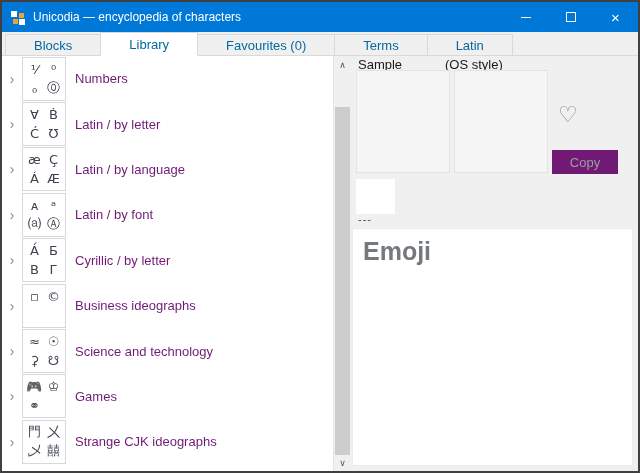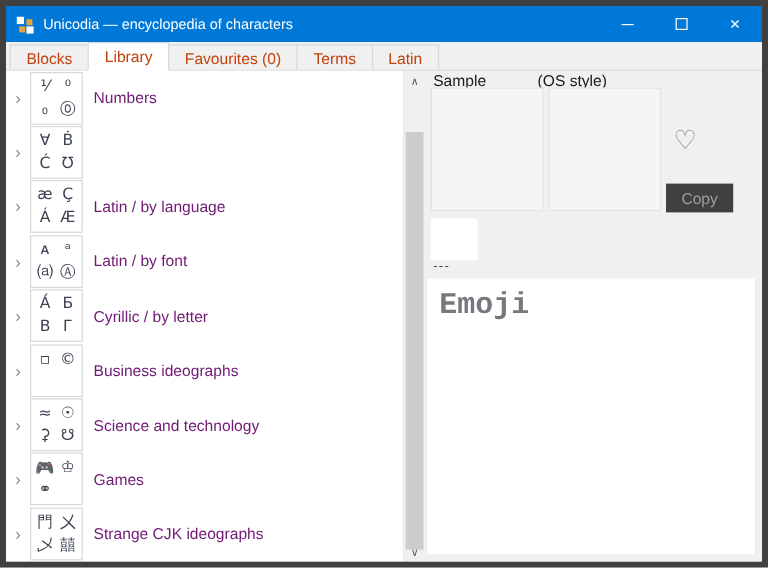--- a/index.html
+++ b/index.html
@@ -1,39 +1,39 @@
 <!DOCTYPE html>
 <html><head>
 <meta charset="utf-8">
 <style>
   * { margin:0; padding:0; box-sizing:border-box; }
   html,body { width:640px; height:473px; font-family:"Liberation Sans", sans-serif; background:#999; }
 
-  .window { width:640px; height:473px; border:5px solid #404040; background:#f0f0f0;
+  .window { width:640px; height:473px; border:2px solid #404040; background:#f0f0f0;
             display:flex; flex-direction:column; overflow:hidden; }
 
   
   .titlebar { height:30px; background:#0078d7; display:flex; align-items:center; flex:0 0 auto; }
   .app-icon { width:16px; height:16px; margin:0 7px 0 8px; position:relative; flex:0 0 auto; }
   .app-icon i { position:absolute; display:block; }
   .app-icon .sq1 { left:1px; top:2px; width:6px; height:6px; background:#fff; }
   .app-icon .sq2 { left:9px; top:4px; width:5px; height:5px; background:#e8a33d; }
   .app-icon .sq3 { left:3px; top:10px; width:5px; height:5px; background:#e8a33d; }
   .app-icon .sq4 { left:9px; top:10px; width:6px; height:6px; background:#fff; }
   .title-text { color:#ffffff; font-size:12px; flex:1; white-space:nowrap; overflow:hidden; }
   .winbtn { width:45px; height:30px; display:flex; align-items:center; justify-content:center;
             color:#fff; font-size:13px; cursor:default; flex:0 0 auto; }
   .winbtn.min span { display:block; width:10px; height:1px; background:#fff; }
   .winbtn.max span { display:block; width:10px; height:10px; border:1px solid #fff; }
   .winbtn.close { font-size:15px; font-weight:400; }
 
   
   .tabbar { height:24px; background:#f0f0f0; display:flex; align-items:flex-end;
             padding-left:3px; border-bottom:1px solid #d9d9d9; flex:0 0 auto; }
-  .tab { height:21px; padding:0 13px; font-size:13px; color:#c2410c; background:#f0f0f0;
+  .tab { height:21px; padding:0 28px; font-size:13px; color:#0369a1; background:#f0f0f0;
          border:1px solid #d9d9d9; border-bottom:none; display:flex; align-items:center;
          margin-right:-1px; position:relative; }
   .tab.active { background:#ffffff; height:24px; margin-bottom:-1px; z-index:2;
                 border-bottom:1px solid #ffffff;margin-top:12px; }
 
   
   .main { flex:1; display:flex; min-height:0; }
 
   
   .list { width:332px; background:#ffffff; overflow:hidden; border-right:1px solid #e5e5e5; flex:0 0 auto; }
@@ -58,27 +58,27 @@
   .detail { flex:1; position:relative; background:#f0f0f0; }
   .lbl { position:absolute; font-size:13px; color:#1a1a1a; }
   .lbl.sample { left:7px; top:1px; }
   .lbl.osstyle { left:94px; top:1px; }
   .samplebox { position:absolute; top:14px; width:94px; height:103px;
                background:#f5f5f5; border:1px solid #e3e3e3; }
   .samplebox.b1 { left:5px; }
   .samplebox.b2 { left:103px; }
   .heart { position:absolute; left:207px; top:46px; font-size:22px; color:#8a8a8a;
            font-family:"DejaVu Sans", sans-serif; }
-  .copy-btn { position:absolute; left:201px; top:94px; width:56px; height:24px;
-              background:#404040; color:#9e9e9e; font-size:13px; border:none;
+  .copy-btn { position:absolute; left:201px; top:94px; width:66px; height:24px;
+              background:#701a75; color:#9e9e9e; font-size:13px; border:none;
               display:flex; align-items:center; justify-content:center; }
   .charcell { position:absolute; left:5px; top:123px; width:39px; height:35px; background:#ffffff; }
   .dashes { position:absolute; left:7px; top:157px; font-size:11px; color:#4a4a4a; letter-spacing:1px; }
   .content { position:absolute; left:1px; top:172px; right:5px; bottom:5px; background:#ffffff;
-             border:1px solid #ececec; padding:8px 10px; overflow:hidden;font-family:Liberation Mono, monospace; }
+             border:1px solid #ececec; padding:8px 10px; overflow:hidden; }
   .block-title { font-size:25px; font-weight:bold; color:#75787c; }
 </style>
 </head>
 <body>
 
 <div class="window">
 
   <div class="titlebar">
     <div class="app-icon">
       <i class="sq1"></i>
@@ -120,20 +120,21 @@
       </div>
 
       <div class="row">
         <span class="chev">›</span>
         <span class="iconbox">
           <span>Ɐ</span>
             <span>Ḃ</span>
             <span>Ć</span>
             <span>Ʊ</span>
         </span>
+        <span class="row-label">Latin / by letter</span>
       </div>
 
       <div class="row">
         <span class="chev">›</span>
         <span class="iconbox">
           <span>æ</span>
             <span>Ç</span>
             <span>Á</span>
             <span>Æ</span>
         </span>

